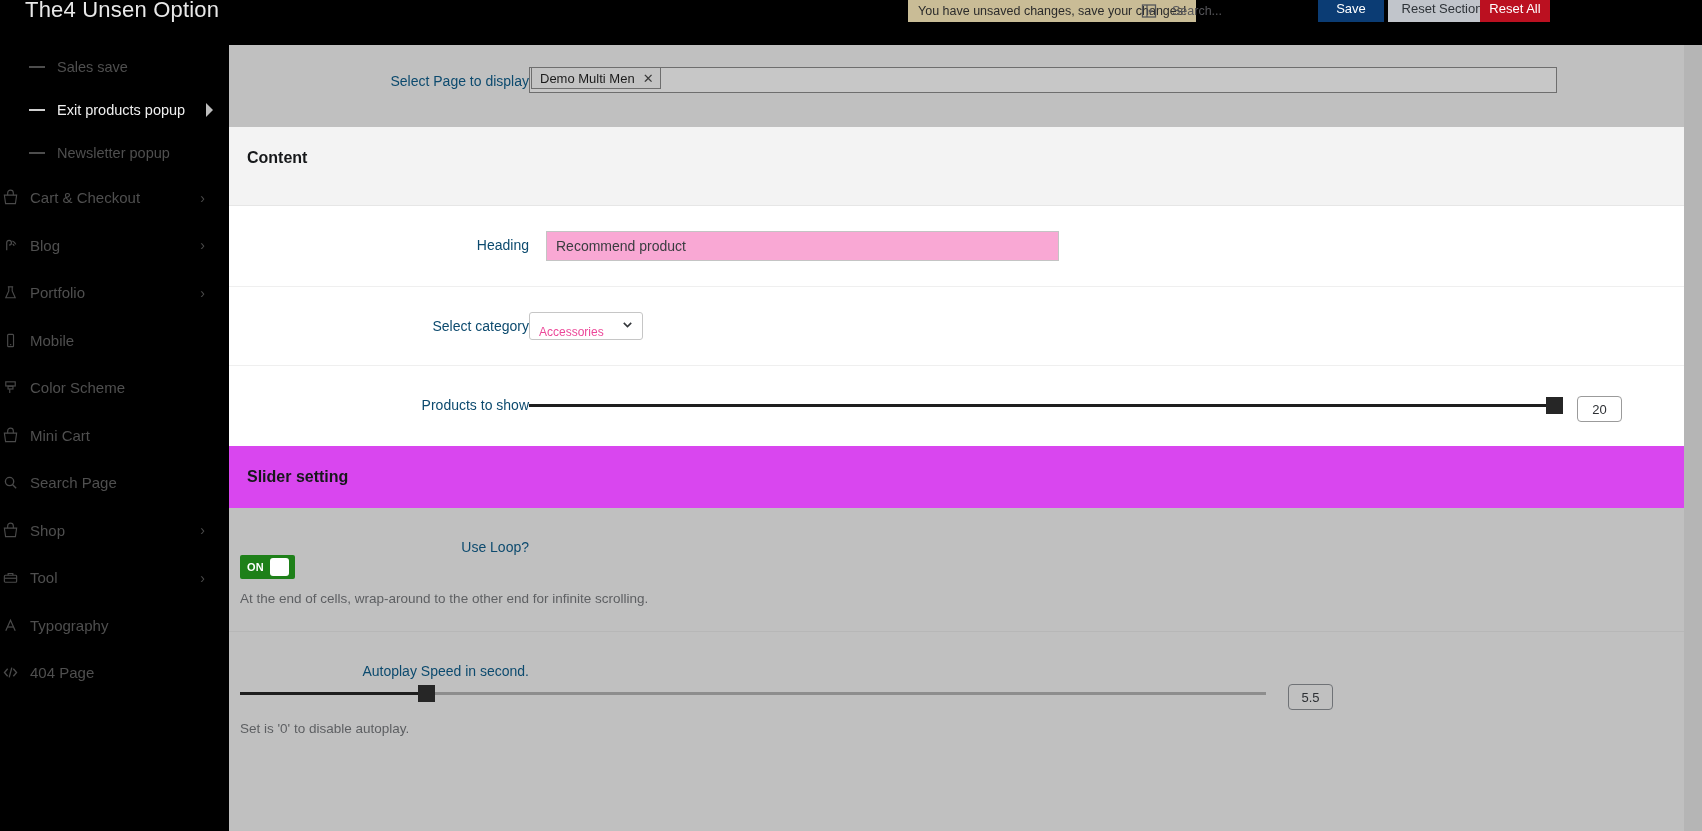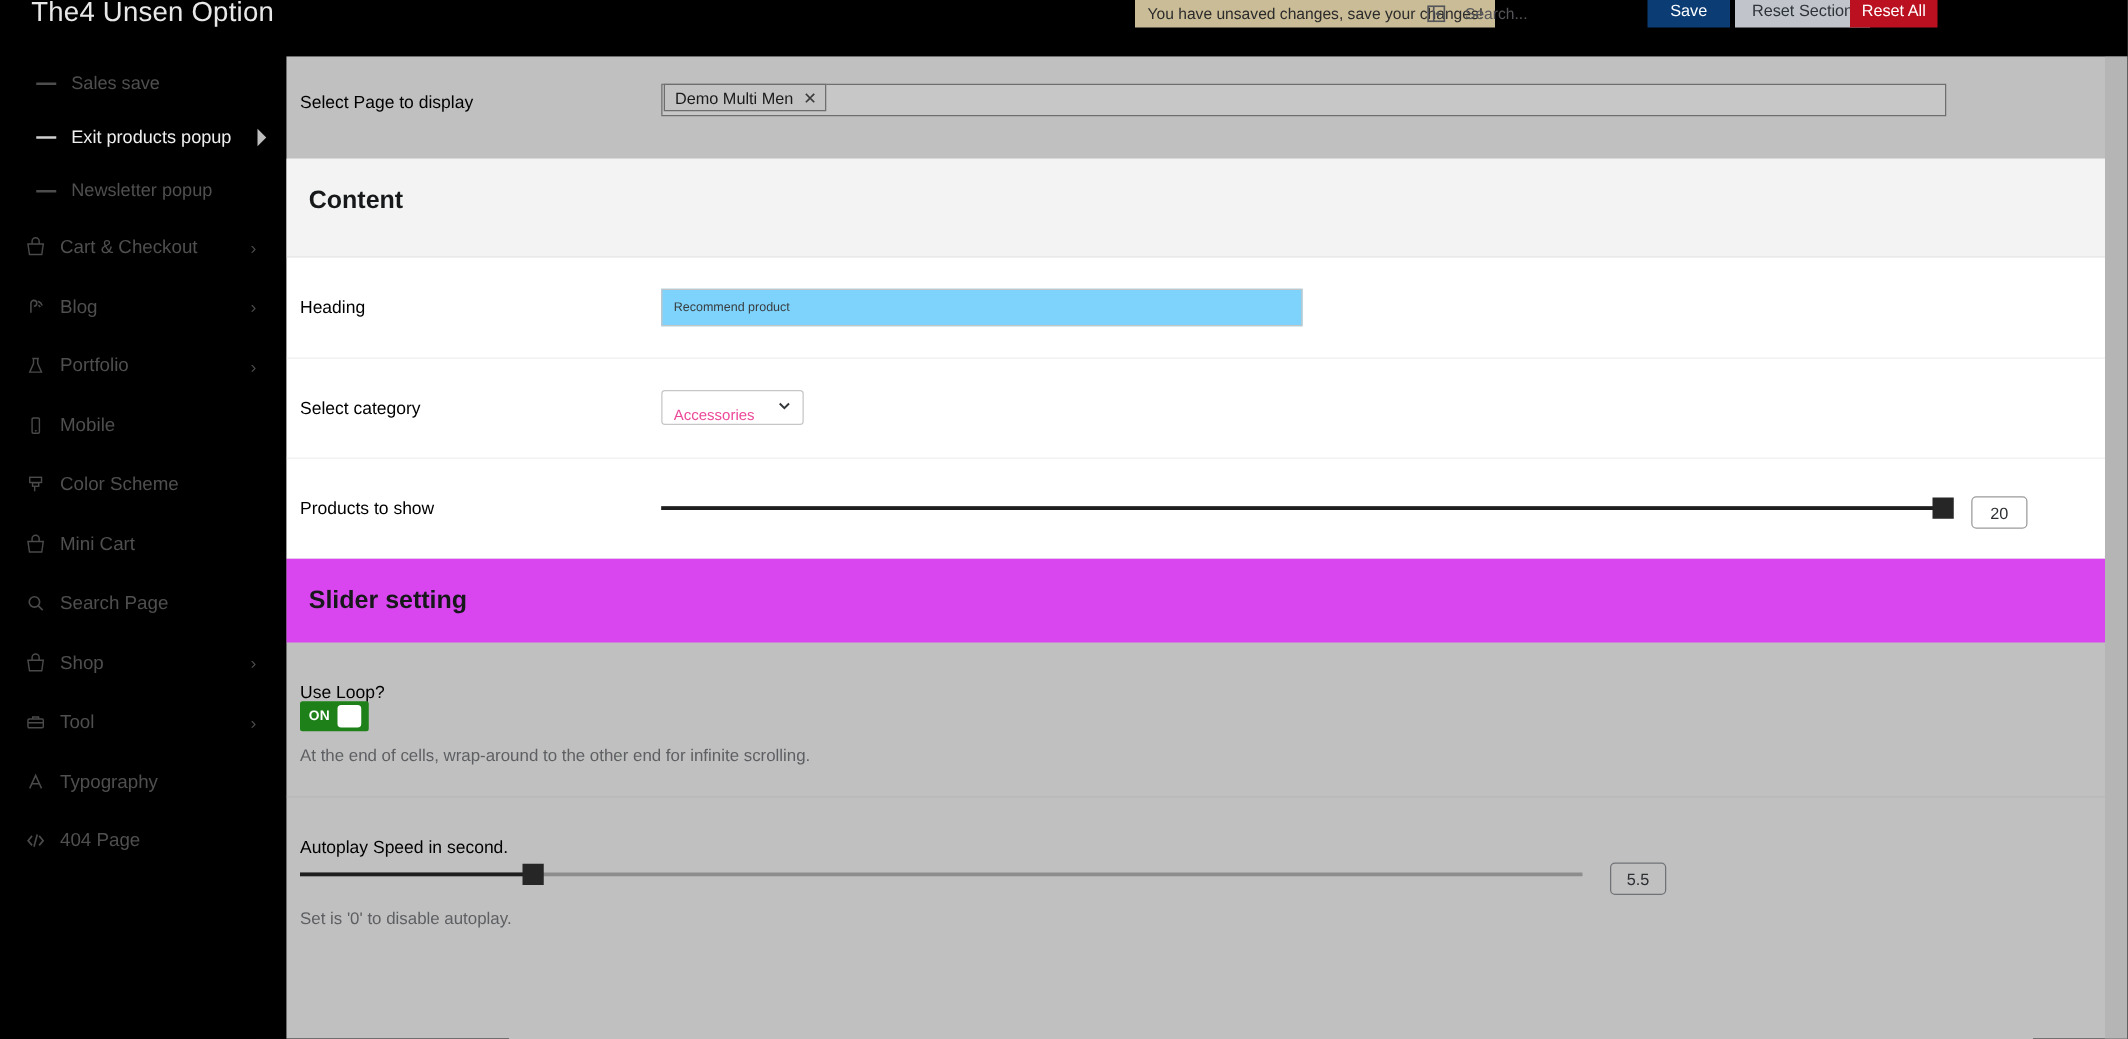--- a/index.html
+++ b/index.html
@@ -75,21 +75,20 @@
     position:absolute; right: 16px; top: 50%; transform: translateY(-50%);
     width: 0; height: 0;
     border-top: 7px solid transparent;
     border-bottom: 7px solid transparent;
     border-left: 7px solid #bdbdbd;
   }
 
   .nav-item {
     position: relative; height: 47.5px;
     display: flex; align-items: center;
-    padding-left: 18px;
     cursor: pointer;
   }
   .nav-item .ico {
     width: 20px; height: 20px; margin-right: 10px; flex: none;
     color: #4a4a4a; display:flex; align-items:center; justify-content:center;
   }
   .nav-item .ico svg { display:block; }
   .nav-item .lbl { font-size: 15px; color: #4f4f4f; white-space: nowrap; }
   .nav-item .chev {
     position: absolute; right: 24px; top: 50%; transform: translateY(-50%);
@@ -108,21 +107,21 @@
   }
   .inner { position: absolute; left: 0; top: 0; width: 1455px; }
 
   .row {
     position: relative;
     display: flex; align-items: flex-start;
     padding: 25px 0 25px 11px;
   }
   .row .lab {
     width: 289px; flex: none;
-    font-size: 14px; color: #000000; padding-top: 6px;
+    font-size: 14px; color: #0c4a6e; padding-top: 6px; text-align: right;
   }
   .row .field { flex: 1; position: relative; }
 
   
   .row-selectpage { height: 82px; padding-top: 22px; }
   .select-page-control {
     position: relative;
     width: 1028px; height: 26px;
     background: #c7c7c7; border: 1px solid #6e6e6e;
   }
@@ -132,41 +131,42 @@
     padding: 0 6px 0 8px;
     background: #c3c3c3; border: 1px solid #6e6e6e;
     font-size: 13px; color: #1b1b1b; white-space: nowrap;
   }
   .tag .x { margin-left: 8px; font-size: 13px; color: #3a3a3a; cursor: pointer; }
 
   
   .section-head {
     position: relative;
     padding: 22px 0 22px 18px;
-    font-size: 20px; font-weight: bold; color: #16181a;
+    font-size: 16px; font-weight: bold; color: #16181a;
   }
   .panel-content { background: #fff; }
   .panel-content .section-head { background: #f3f3f3; border-bottom: 1px solid #e6e6e6; height: 79px; }
   .section-head-plain { background: #d946ef; }
 
   .panel-white { background: #fff; }
   .panel-white .row { border-bottom: 1px solid #efefef; }
   .panel-white .row:last-child { border-bottom: 0; }
 
   .panel-gray .row { border-bottom: 1px solid #b7b7b7; flex-direction: column; }
   .panel-gray .row:last-child { border-bottom: 0; }
 
   
   .text-input {
     width: 513px; height: 30px;
     padding: 0 9px;
-    border: 1px solid #c4c4c4; background: #7dd3fc;
-    font-size: 10px; color: #3a3d40;
+    border: 1px solid #c4c4c4; background: #f9a8d4;
+    font-size: 14px; color: #3a3d40;
     font-family: "Liberation Sans", sans-serif;
     outline: none;
+    margin-left: 17px;
   }
   .select-wrap { position: relative; display: inline-block; }
   .select-ctl {
     width: 114px; height: 28px;
     padding: 12px 26px 0 9px;
     border: 1px solid #c6c6c6; border-radius: 3px;
     background: #fff; font-size: 12px; color: #ec4899;
     font-family: "Liberation Sans", sans-serif;
     appearance: none; -webkit-appearance: none; outline: none;
     cursor: pointer;

